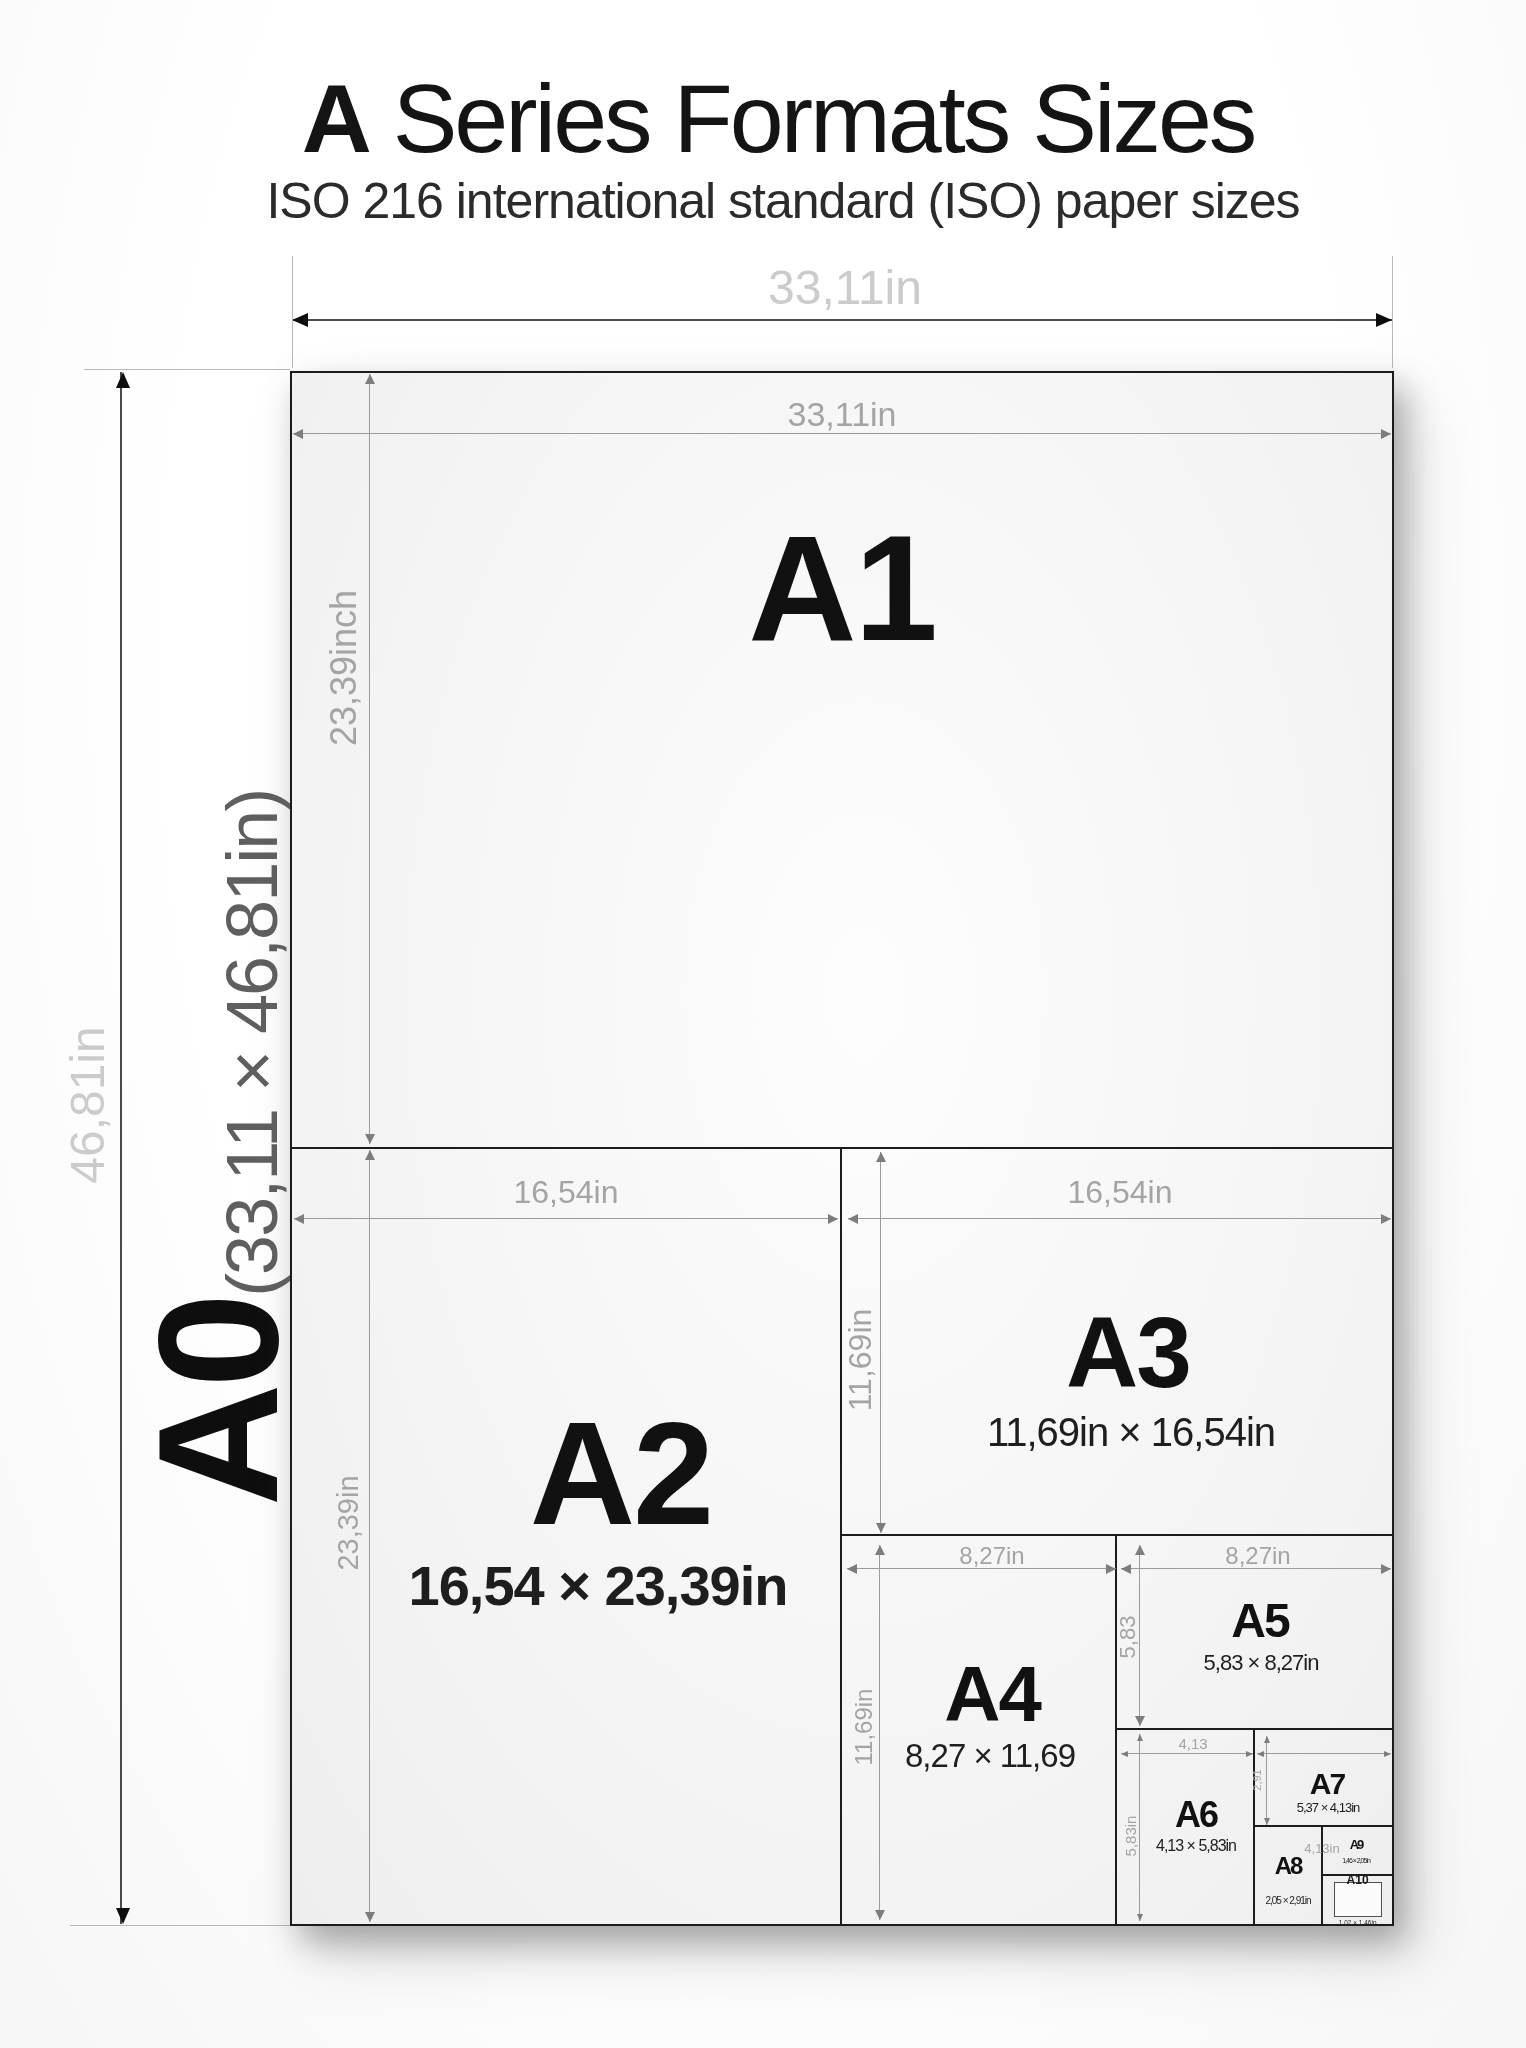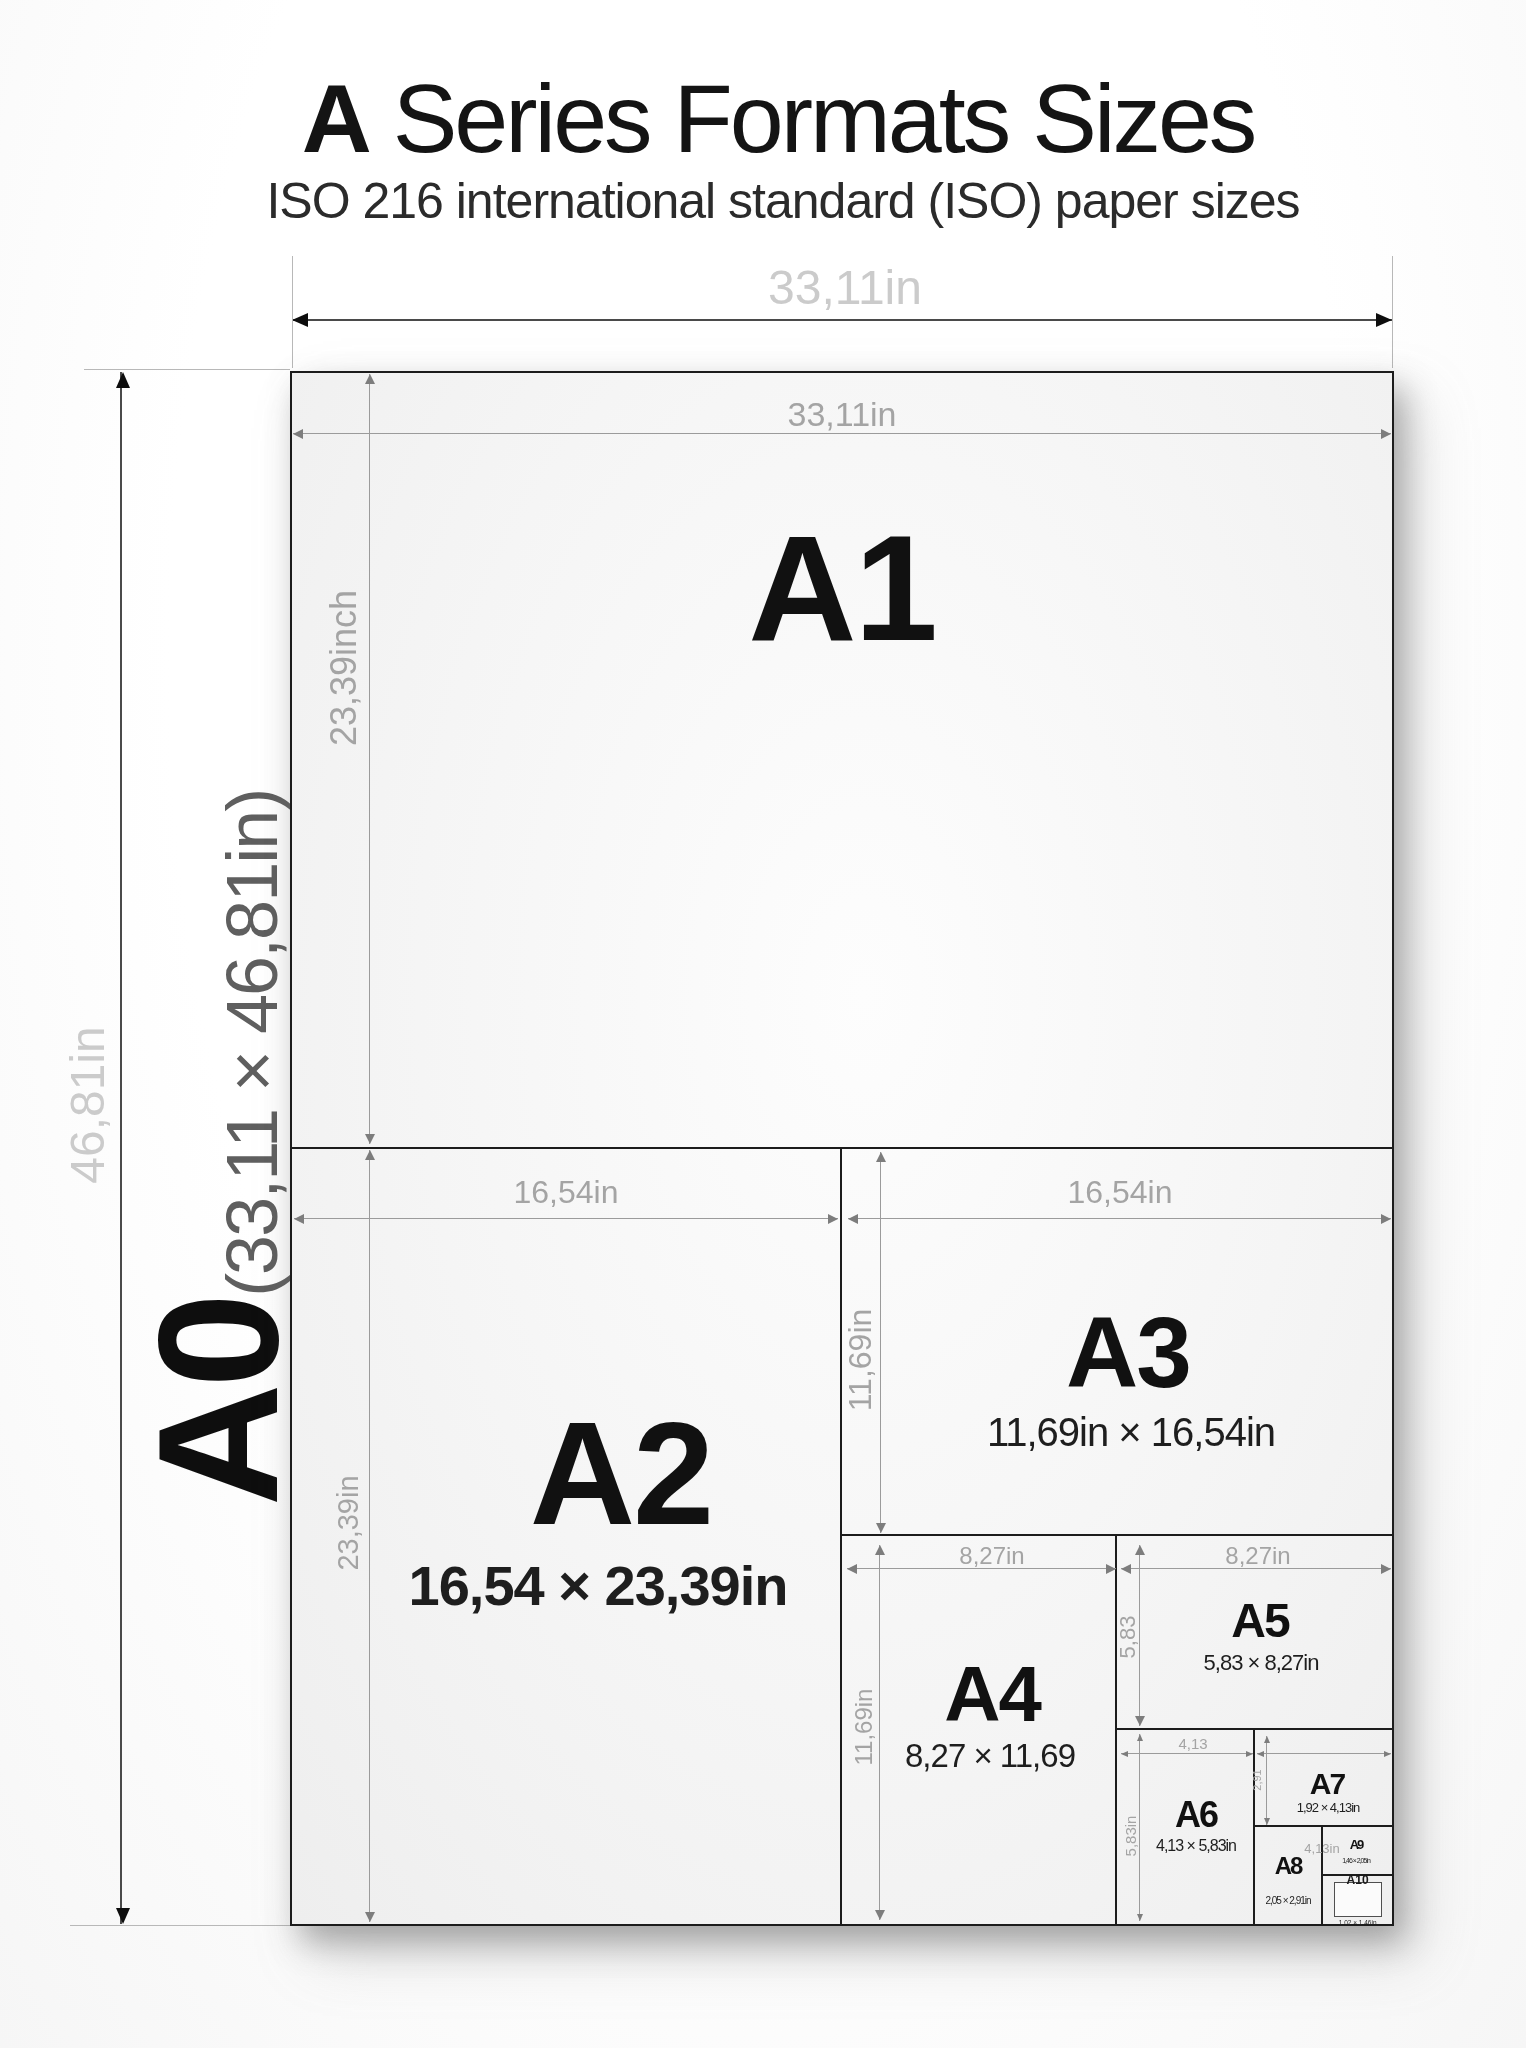--- a/index.html
+++ b/index.html
@@ -159,21 +159,21 @@
   <div class="lbl vert" style="left:1130px;top:1836px;font-size:15px;">5,83in</div>
   <div class="dim small dim-v" style="left:1139px;top:1734px;height:187px;"></div>
   <div class="fname" style="left:1196px;top:1815px;font-size:36px;">A6</div>
   <div class="fdims" style="left:1196px;top:1846px;font-size:16px;">4,13 × 5,83in</div>
 
   <div class="lbl" style="left:1322px;top:1848px;font-size:13px;">4,13in</div>
   <div class="dim small dim-h" style="left:1257px;top:1753px;width:134px;"></div>
   <div class="lbl vert" style="left:1257px;top:1780px;font-size:11px;">2,91</div>
   <div class="dim small dim-v" style="left:1266px;top:1736px;height:89px;"></div>
   <div class="fname" style="left:1327px;top:1784px;font-size:30px;">A7</div>
-  <div class="fdims" style="left:1328px;top:1807px;font-size:13px;">1,92 × 4,13in</div>
+  <div class="fdims" style="left:1328px;top:1807px;font-size:13px;">5,37 × 4,13in</div>
 
   <div class="fname" style="left:1288px;top:1866px;font-size:24px;">A8</div>
   <div class="fdims" style="left:1288px;top:1885px;font-size:10px;margin-top:16px;">2,05 × 2,91in</div>
 
   <div class="fname" style="left:1356px;top:1844px;font-size:13px;">A9</div>
   <div class="fdims" style="left:1356px;top:1860px;font-size:7px;">1,46 × 2,05in</div>
 
 </div>
 
 </body></html>

